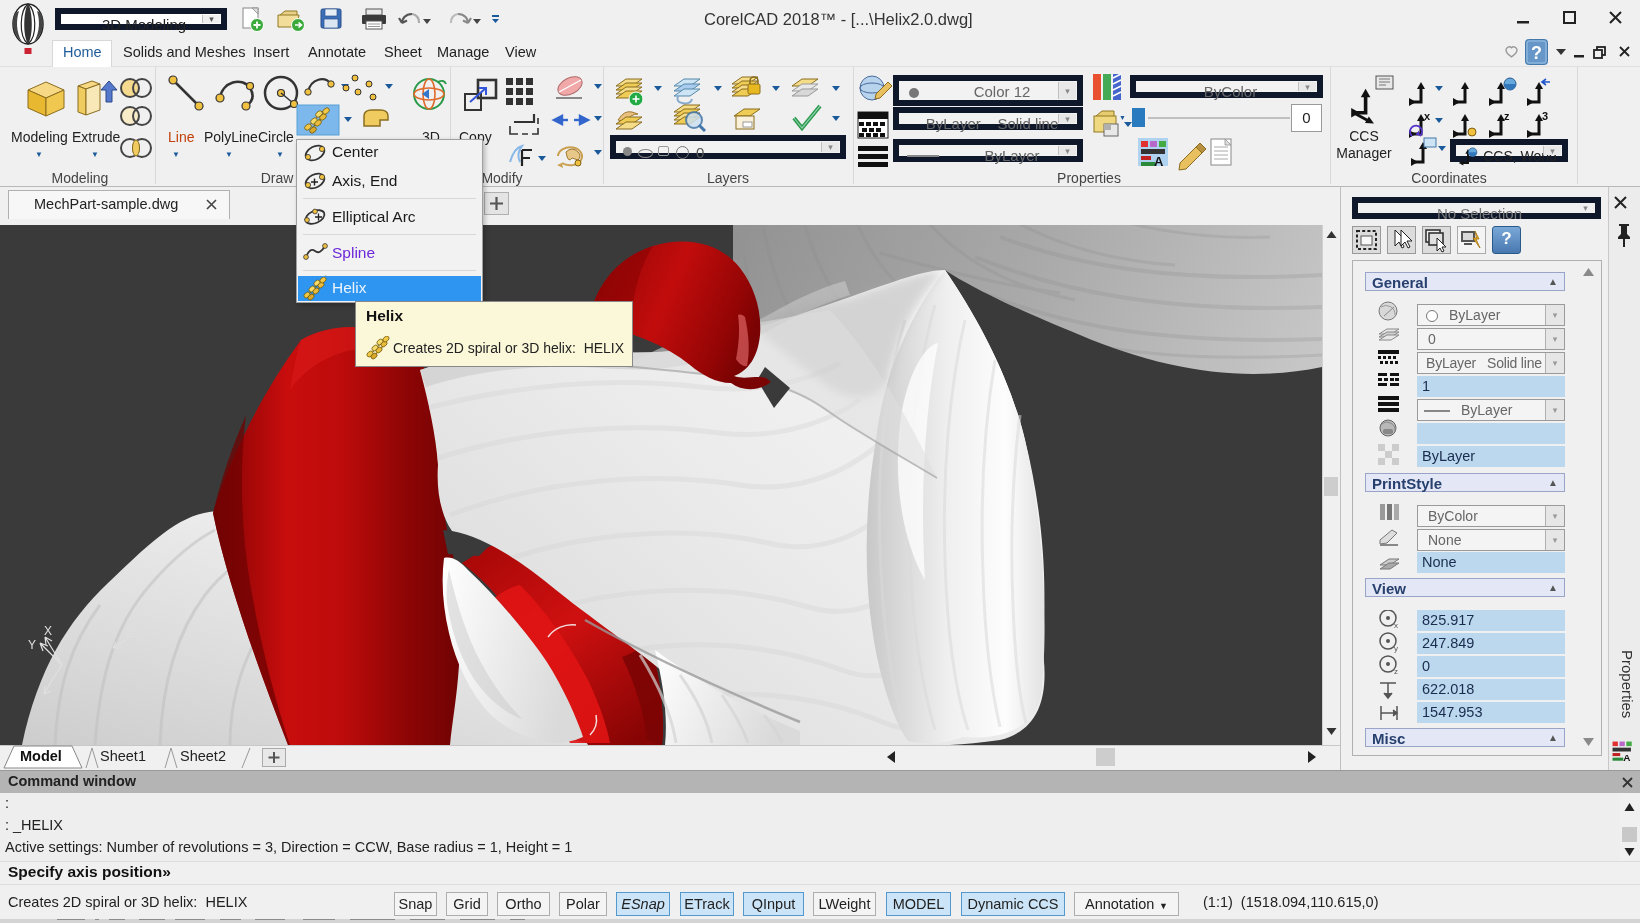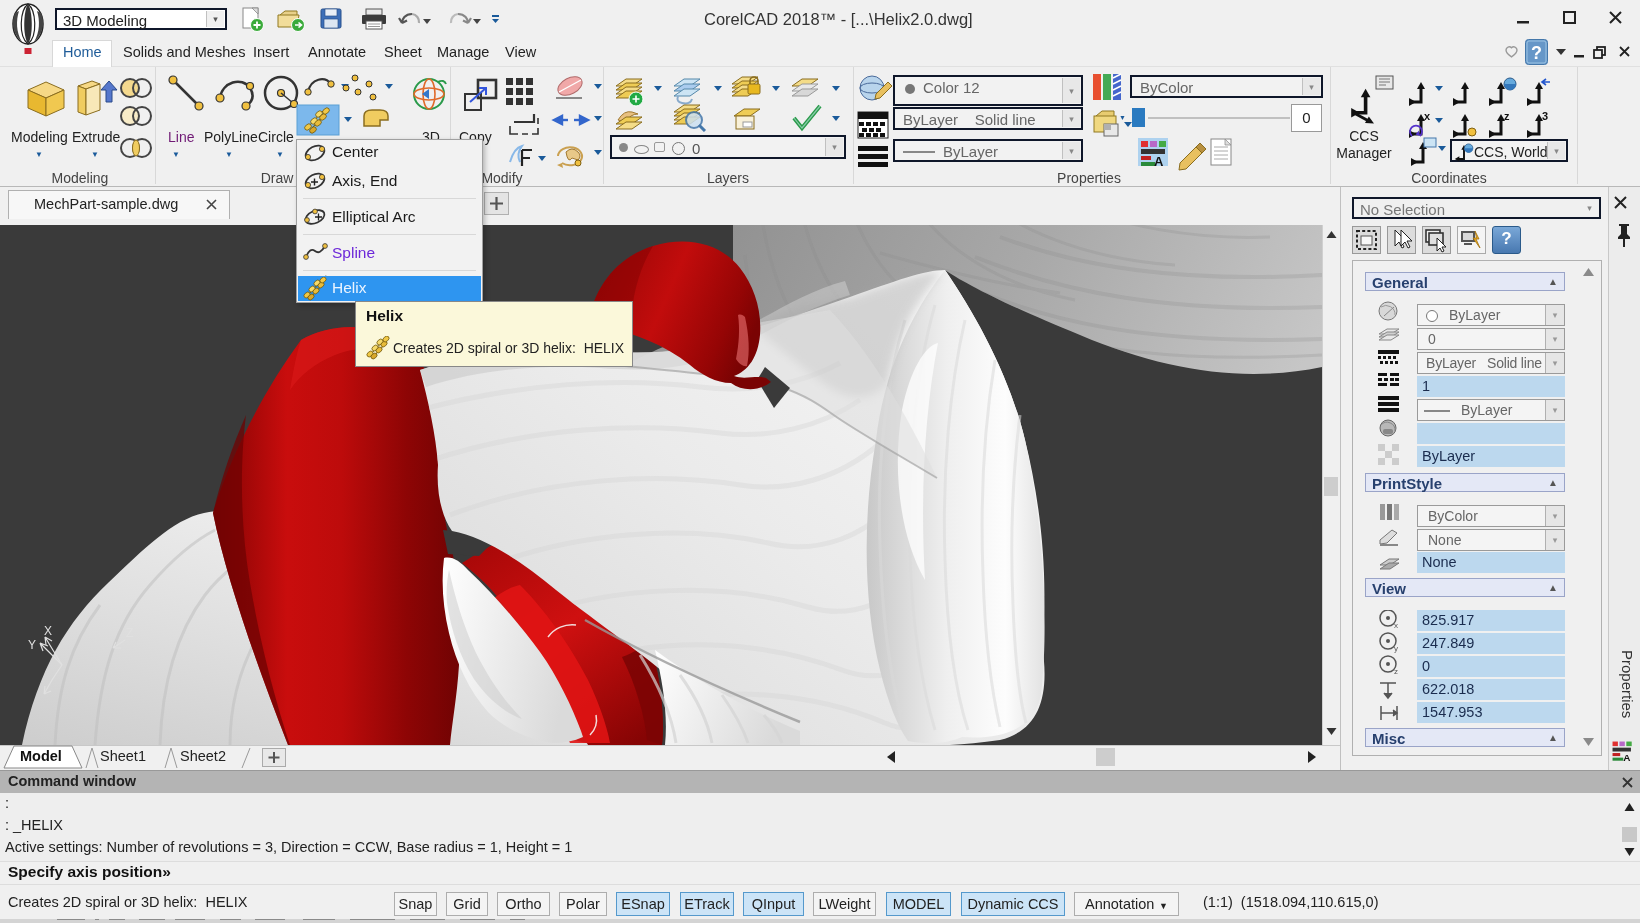--- a/index.html
+++ b/index.html
@@ -1,18 +1,18 @@
 <!DOCTYPE html>
 <html><head>
 <meta charset="utf-8">
 <style>
 html,body{margin:0;padding:0;}
 body{width:1640px;height:923px;overflow:hidden;font-family:"Liberation Sans",sans-serif;background:#f0f0f0;position:relative;}
 .ab{position:absolute;white-space:nowrap;}
-.combo{position:absolute;background:#f2f2f2;border:2px solid #0f172a;box-sizing:border-box;color:#666;font-size:15px;}
+.combo{position:absolute;background:#f2f2f2;border:6px solid #0f172a;box-sizing:border-box;color:#666;font-size:15px;text-align:center;}
 .combo .arr{position:absolute;right:1px;top:1px;bottom:1px;width:17px;background:#e8e8e8;border-left:1px solid #c0c0c0;display:flex;align-items:center;justify-content:center;color:#888;font-size:9px;}
 .vsep{position:absolute;width:1px;background:#d8d8d8;top:67px;height:117px;}
 .seclbl{position:absolute;top:170px;font-size:14px;color:#444;text-align:center;}
 .dd{color:#1a5a9a;font-size:8px;}
 .field{position:absolute;box-sizing:border-box;background:#bcd8ee;font-size:14.5px;color:#1a2c4e;padding-left:5px;}
 .pcombo{position:absolute;box-sizing:border-box;background:#f4f4f4;border:1px solid #9a9a9a;font-size:14px;color:#666;padding-left:5px;}
 .pcombo .arr{position:absolute;right:0px;top:0px;bottom:0px;width:18px;background:#e6e6e6;border-left:1px solid #b0b0b0;display:flex;align-items:center;justify-content:center;color:#999;font-size:9px;}
 .sechdr{position:absolute;box-sizing:border-box;background:#e4e8f6;border:1px solid #9aa4c8;color:#27406e;font-weight:bold;font-size:15px;padding:1px 0 0 6px;height:19px;}
 .statbtn{position:absolute;box-sizing:border-box;border:1px solid #adadad;background:#f4f4f4;height:24px;top:892px;font-size:14.5px;color:#222;text-align:center;padding-top:3px;}
 .statbtn.on{background:#cce4f7;border-color:#5599cc;}
@@ -186,21 +186,21 @@
       <ellipse cx="14" cy="15" rx="3.7" ry="2.6" transform="rotate(-40 14 15)" fill="#e8bc3a" stroke="#6a5208" stroke-width=".7"></ellipse>
       <ellipse cx="15" cy="6" rx="3.7" ry="2.6" transform="rotate(-40 15 6)" fill="#f6da6a" stroke="#6a5208" stroke-width=".7"></ellipse>
       <ellipse cx="19" cy="9" rx="3.7" ry="2.6" transform="rotate(-40 19 9)" fill="#e8bc3a" stroke="#6a5208" stroke-width=".7"></ellipse>
       <ellipse cx="22" cy="3" rx="3.7" ry="2.6" transform="rotate(-40 22 3)" fill="#f0c846" stroke="#6a5208" stroke-width=".7"></ellipse>
     </g>
 <path d="M181 45 l8 0 l-4 5z" fill="#1a5a9a"></path>
 <g transform="translate(197,36)">
       <path d="M4 18 L4 8 Q4 2 12 2 L20 2 Q28 2 28 8 L28 12 L20 12 L20 18 Z" fill="#f0cc60" stroke="#8a6d1f" stroke-width="1.5"></path>
     </g>
 </svg>
-<div class="ab" style="left:168px;top:129px;font-size:14px;color:#701a75;">Line</div>
+<div class="ab" style="left:168px;top:129px;font-size:14px;color:#c2410c;">Line</div>
 <div class="ab" style="left:204px;top:129px;font-size:14px;color:#222;">PolyLine</div>
 <div class="ab" style="left:258px;top:129px;font-size:14px;color:#222;">Circle</div>
 <div class="ab dd" style="left:172px;top:150px;">▼</div>
 <div class="ab dd" style="left:225px;top:150px;">▼</div>
 <div class="ab dd" style="left:276px;top:150px;">▼</div>
 
 <svg class="ab" style="left:410px;top:72px;" width="195" height="100" viewBox="0 0 195 100">
 <g>
       <circle cx="19" cy="22" r="15" fill="none" stroke="#2a9a4a" stroke-width="2"></circle>
       <ellipse cx="19" cy="22" rx="15" ry="6" fill="none" stroke="#e06a2a" stroke-width="1.6"></ellipse>
@@ -865,21 +865,21 @@
   </svg>
 <div class="ab" style="left:0;top:861px;width:1640px;height:23px;background:#f0f0f0;border-top:1px solid #ddd;box-sizing:border-box;"></div>
 <div class="ab" style="left:8px;top:863px;font-size:15.5px;font-weight:bold;color:#111;">Specify axis position»</div>
 
 <div class="ab" style="left:0;top:884px;width:1640px;height:35px;background:#f0f0f0;border-top:1px solid #ddd;box-sizing:border-box;"></div>
 <div class="ab" style="left:8px;top:894px;font-size:14.5px;color:#222;">Creates 2D spiral or 3D helix:&nbsp; HELIX</div>
 <div class="statbtn" style="left:394px;width:43px;">Snap</div>
 <div class="statbtn" style="left:446px;width:42px;">Grid</div>
 <div class="statbtn" style="left:497px;width:53px;">Ortho</div>
 <div class="statbtn" style="left:559px;width:48px;">Polar</div>
-<div class="statbtn on" style="left:616px;width:54px;">ESnap</div>
+<div class="statbtn on" style="left:616px;width:54px;font-style:italic;">ESnap</div>
 <div class="statbtn on" style="left:680px;width:54px;">ETrack</div>
 <div class="statbtn on" style="left:743px;width:61px;">QInput</div>
 <div class="statbtn" style="left:813px;width:63px;">LWeight</div>
 <div class="statbtn on" style="left:886px;width:65px;">MODEL</div>
 <div class="statbtn on" style="left:961px;width:104px;">Dynamic CCS</div>
 <div class="statbtn" style="left:1074px;width:105px;text-align:left;padding-left:10px;">Annotation<span style="position:absolute;right:10px;top:8px;font-size:9px;color:#222;">▼</span></div>
 <div class="ab" style="left:1203px;top:894px;font-size:14.5px;color:#222;">(1:1)&nbsp; (1518.094,110.615,0)</div>
 <div class="ab" style="left:0;top:919px;width:1640px;height:4px;background:#d4d4d4;"></div>
 <svg class="ab" style="left:55px;top:919px;" width="500" height="4">
     <g stroke="#8a8a8a" stroke-width="2">

